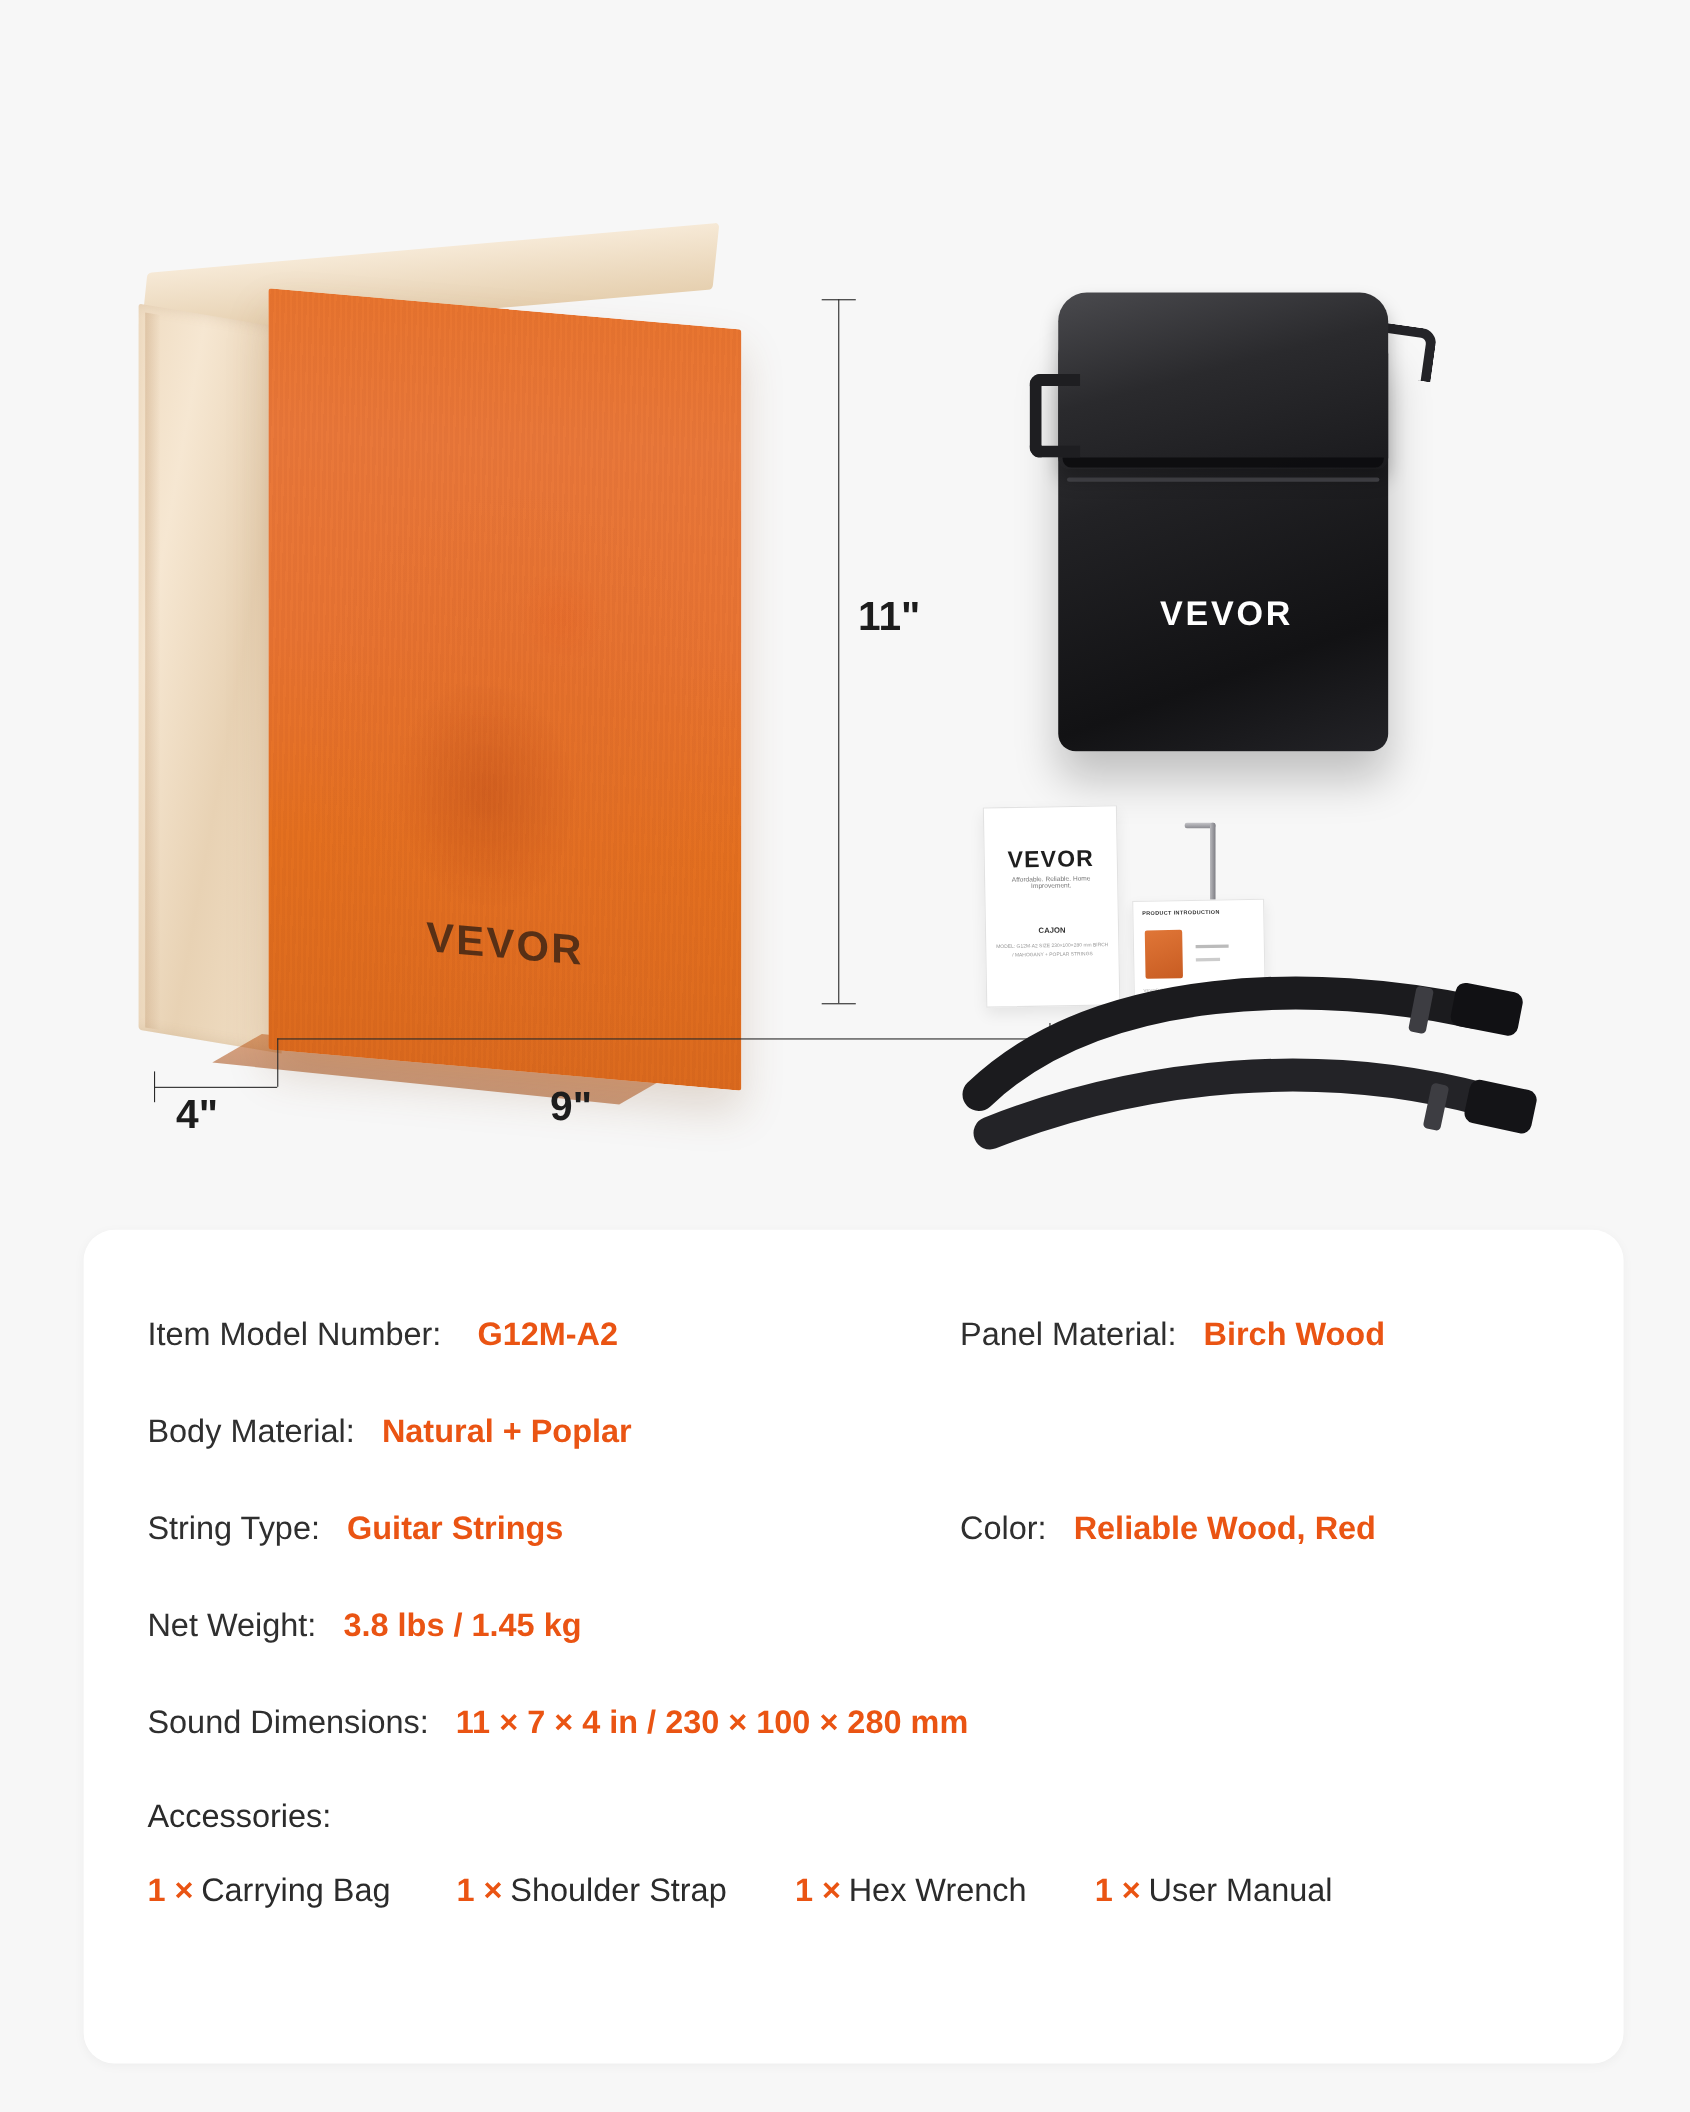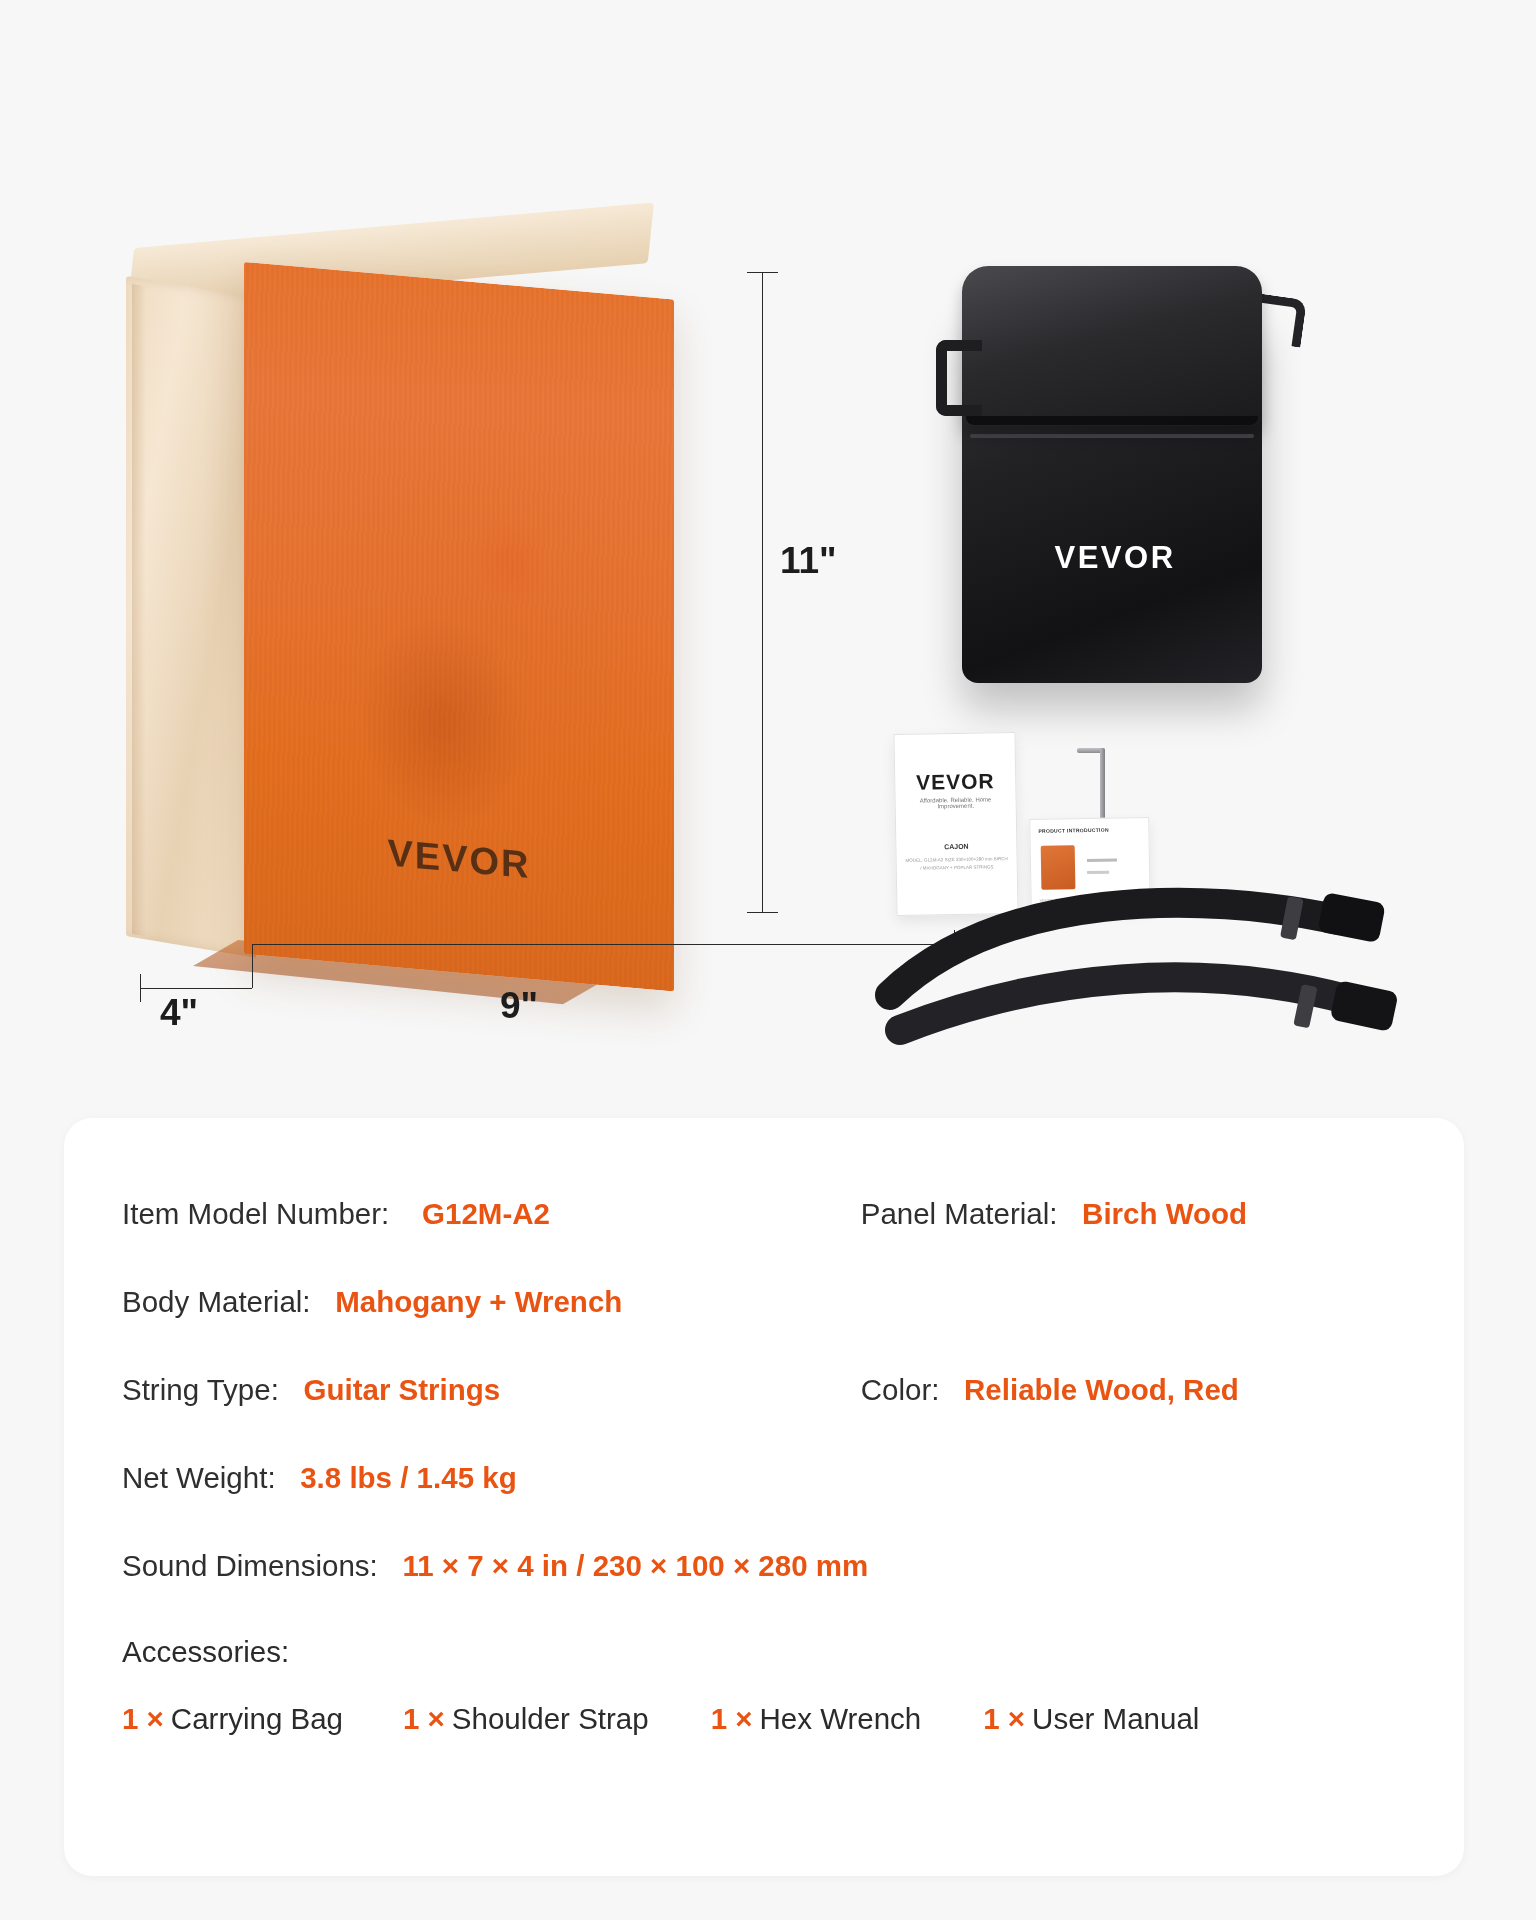--- a/index.html
+++ b/index.html
@@ -325,21 +325,21 @@
   }
   .wrench .w-v { position: absolute; right: 0; top: 0; width: 5px; height: 78px; background: linear-gradient(90deg,#b9b9bd,#7e7e84); border-radius: 2px; }
   .wrench .w-h { position: absolute; left: 0; top: 0; width: 28px; height: 5px; background: linear-gradient(180deg,#c4c4c8,#8a8a90); border-radius: 2px; }
 
   
   .strap-svg { position: absolute; left: 870px; top: 880px; }
 
   
   .card {
     position: absolute;
-    left: 64px;
+    left: 76px;
     top: 1118px;
     width: 1400px;
     height: 758px;
     background: #ffffff;
     border-radius: 28px;
     box-shadow: 0 2px 10px rgba(0,0,0,0.04);
   }
   .spec-grid {
     position: absolute;
     left: 58px;
@@ -460,21 +460,21 @@
             <span class="spec-val">Birch Wood</span>
           </div>
         </div>
       </div>
 
       <div class="row">
         <div class="col-l">
           <div class="spec-line">
             <span class="spec-key">Body Material:</span>
             <span>&nbsp;</span>
-            <span class="spec-val">Mahogany + Wrench</span>
+            <span class="spec-val">Natural + Poplar</span>
           </div>
         </div>
       </div>
 
       <div class="row">
         <div class="col-l">
           <div class="spec-line">
             <span class="spec-key">String Type:</span>
             <span>&nbsp;</span>
             <span class="spec-val">Guitar Strings</span>

